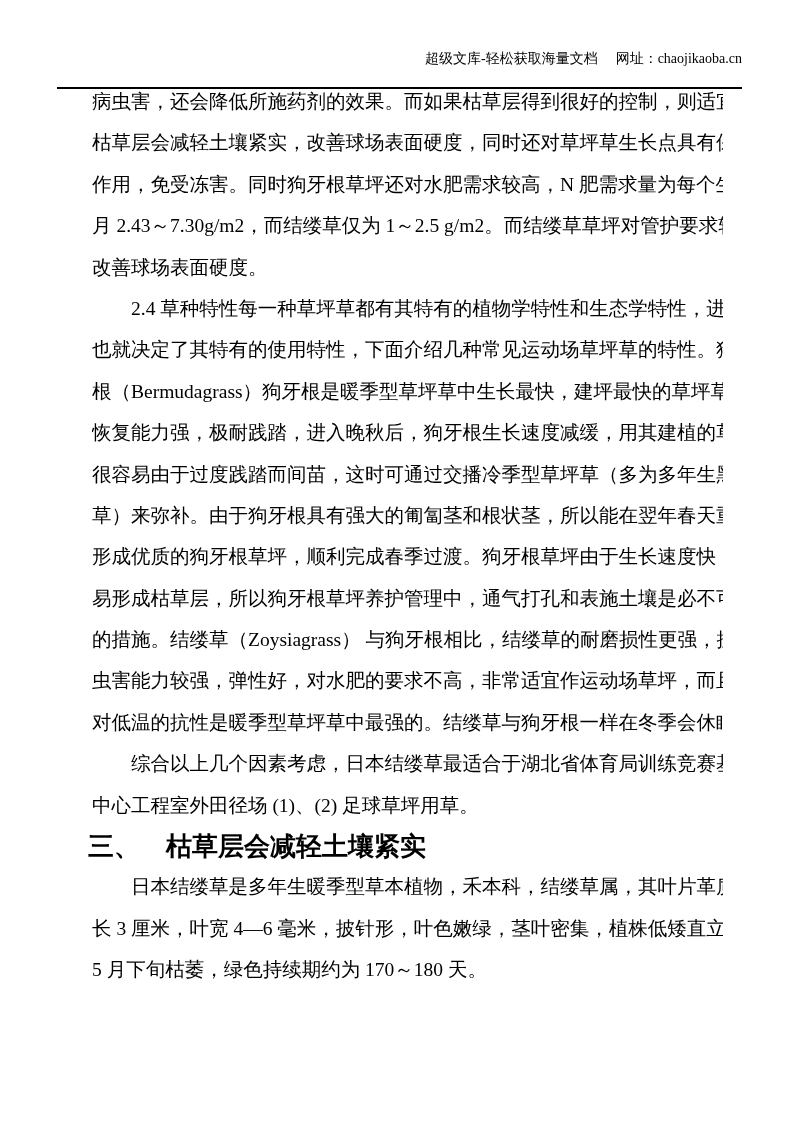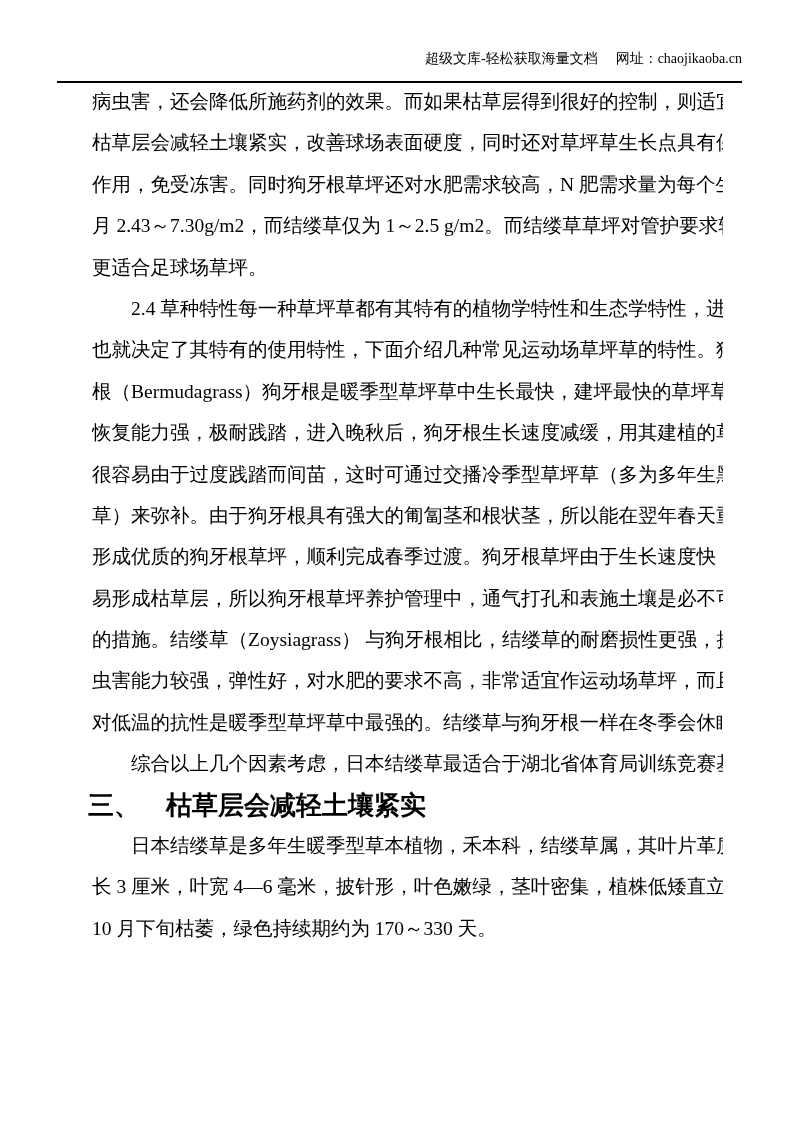--- a/index.html
+++ b/index.html
@@ -16,21 +16,21 @@
     font-family: "Liberation Serif", "DejaVu Serif", serif;
     overflow: hidden;
   }
   
   .header {
     position: absolute;
     top: 48px;
     left: 57px;
     width: 685px;
     border-bottom: 2px solid #000000;
-    padding-bottom: 12px;
+    padding-bottom: 18px;
     text-align: right;
     font-size: 14px;
     line-height: 21px;
     color: #000000;
     white-space: nowrap;
   }
   .header .url {
     margin-left: 18px;
   }
   
@@ -81,39 +81,40 @@
   <div class="header">
     <span class="site">超级文库-轻松获取海量文档</span><span class="url">网址：chaojikaoba.cn</span>
   </div>
 
   <div class="doc">
       <div class="para">
         <div class="line">病虫害，还会降低所施药剂的效果。而如果枯草层得到很好的控制，则适宜的</div>
         <div class="line">枯草层会减轻土壤紧实，改善球场表面硬度，同时还对草坪草生长点具有保护</div>
         <div class="line">作用，免受冻害。同时狗牙根草坪还对水肥需求较高，N 肥需求量为每个生长</div>
         <div class="line">月 2.43～7.30g/m2，而结缕草仅为 1～2.5 g/m2。而结缕草草坪对管护要求较低，</div>
-        <div class="line last">更适合足球场草坪。</div>
+        <div class="line last">改善球场表面硬度。</div>
       </div>
       <div class="para indent">
         <div class="line">2.4 草种特性每一种草坪草都有其特有的植物学特性和生态学特性，进而</div>
         <div class="line">也就决定了其特有的使用特性，下面介绍几种常见运动场草坪草的特性。狗牙</div>
         <div class="line">根（Bermudagrass）狗牙根是暖季型草坪草中生长最快，建坪最快的草坪草，</div>
         <div class="line">恢复能力强，极耐践踏，进入晚秋后，狗牙根生长速度减缓，用其建植的草坪</div>
         <div class="line">很容易由于过度践踏而间苗，这时可通过交播冷季型草坪草（多为多年生黑麦</div>
         <div class="line">草）来弥补。由于狗牙根具有强大的匍匐茎和根状茎，所以能在翌年春天重新</div>
         <div class="line">形成优质的狗牙根草坪，顺利完成春季过渡。狗牙根草坪由于生长速度快，极</div>
         <div class="line">易形成枯草层，所以狗牙根草坪养护管理中，通气打孔和表施土壤是必不可少</div>
         <div class="line">的措施。结缕草（Zoysiagrass） 与狗牙根相比，结缕草的耐磨损性更强，抗病</div>
         <div class="line">虫害能力较强，弹性好，对水肥的要求不高，非常适宜作运动场草坪，而且其</div>
         <div class="line">对低温的抗性是暖季型草坪草中最强的。结缕草与狗牙根一样在冬季会休眠枯</div>
       </div>
       <div class="para indent">
         <div class="line">综合以上几个因素考虑，日本结缕草最适合于湖北省体育局训练竞赛基地</div>
+        <div class="line last">中心工程室外田径场 (1)、(2) 足球草坪用草。</div>
       </div>
       <div class="heading"><span class="hnum">三、</span><span class="htitle">枯草层会减轻土壤紧实</span></div>
       <div class="para indent">
         <div class="line">日本结缕草是多年生暖季型草本植物，禾本科，结缕草属，其叶片革质，</div>
         <div class="line">长 3 厘米，叶宽 4—6 毫米，披针形，叶色嫩绿，茎叶密集，植株低矮直立，</div>
-        <div class="line last">10 月下旬枯萎，绿色持续期约为 170～330 天。</div>
+        <div class="line last">5 月下旬枯萎，绿色持续期约为 170～180 天。</div>
       </div>
     </div>
 
 </div>
 
 </body></html>

